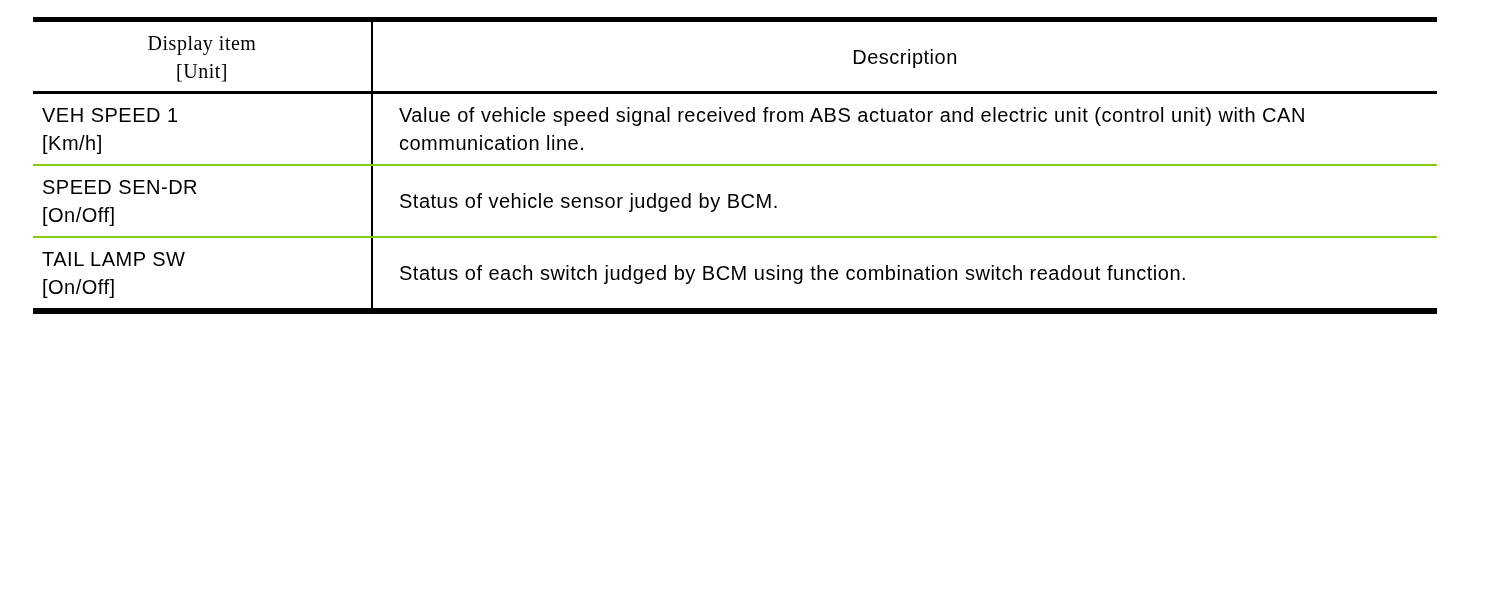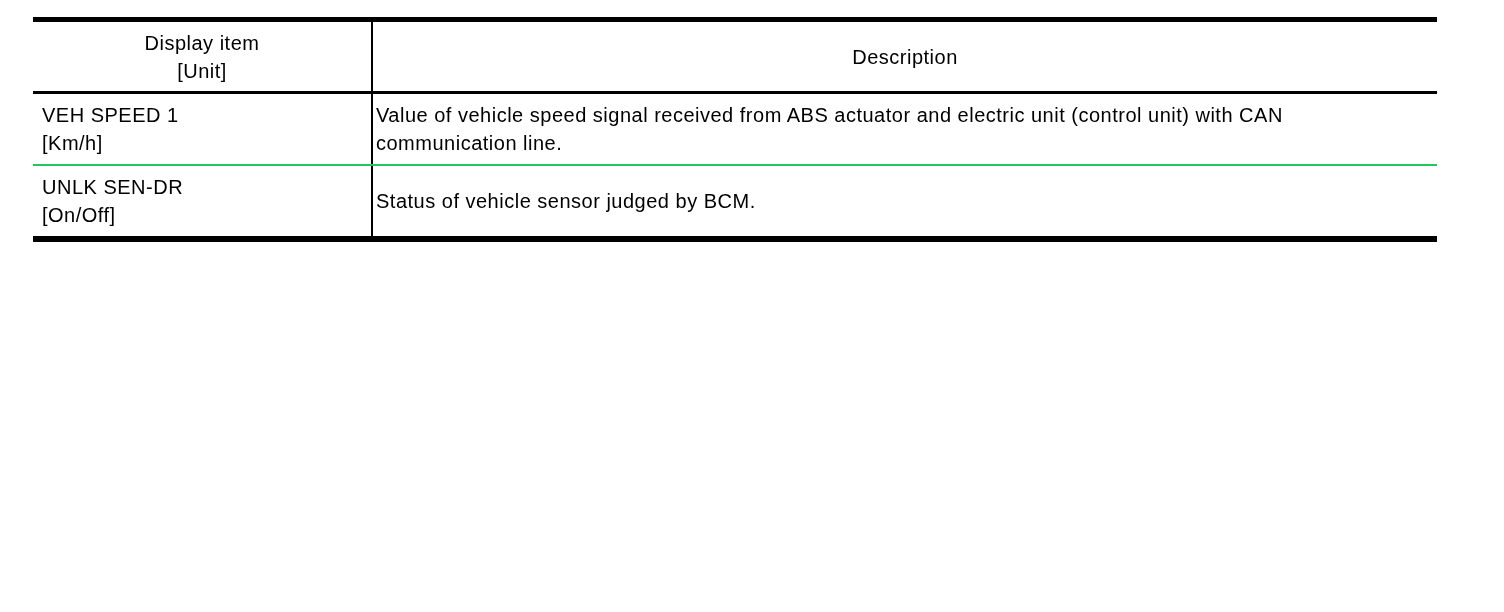--- a/index.html
+++ b/index.html
@@ -34,35 +34,36 @@
     height: 69px;
     font-weight: normal;
     text-align: center;
     vertical-align: middle;
     line-height: 28px;
     border-bottom: 3px solid #000000;
     padding: 0;
   }
   .doc-table th.item-header {
     border-right: 2px solid #000000;
+    font-family: Liberation Serif, serif;
   }
   .doc-table td {
     height: 70px;
     vertical-align: middle;
     line-height: 28px;
-    border-bottom: 2px solid #22c55e;
+    border-bottom: 2px solid #84cc16;
     padding: 0;
   }
   .doc-table td.item-cell {
     border-right: 2px solid #000000;
     padding-left: 9px;
     padding-right: 6px;
   }
   .doc-table td.desc-cell {
-    padding-left: 3px;
+    padding-left: 26px;
     padding-right: 20px;
     margin-left: 14px;
   }
   .item-name, .item-unit { display: block; }
 </style>
 </head>
 <body>
 
 <table class="doc-table">
   <colgroup>
@@ -83,19 +84,26 @@
   <tbody>
     <tr>
       <td class="item-cell">
         <span class="item-name">VEH SPEED 1</span>
         <span class="item-unit">[Km/h]</span>
       </td>
       <td class="desc-cell">Value of vehicle speed signal received from ABS actuator and electric unit (control unit) with CAN communication line.</td>
     </tr>
     <tr>
       <td class="item-cell">
-        <span class="item-name">UNLK SEN-DR</span>
+        <span class="item-name">SPEED SEN-DR</span>
         <span class="item-unit">[On/Off]</span>
       </td>
       <td class="desc-cell">Status of vehicle sensor judged by BCM.</td>
+    </tr>
+    <tr>
+      <td class="item-cell">
+        <span class="item-name">TAIL LAMP SW</span>
+        <span class="item-unit">[On/Off]</span>
+      </td>
+      <td class="desc-cell">Status of each switch judged by BCM using the combination switch readout function.</td>
     </tr>
   </tbody>
 </table>
 
 </body></html>

